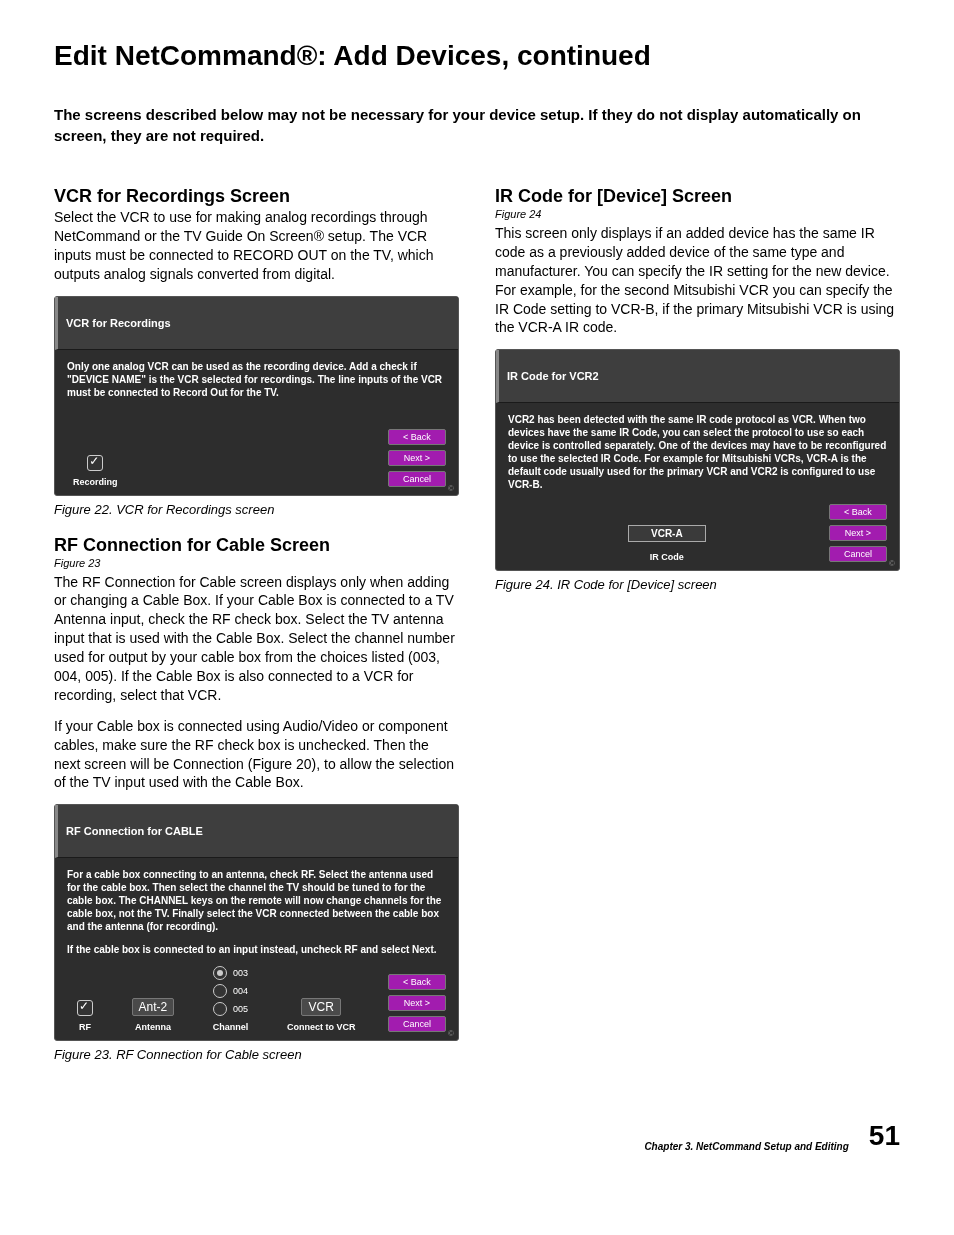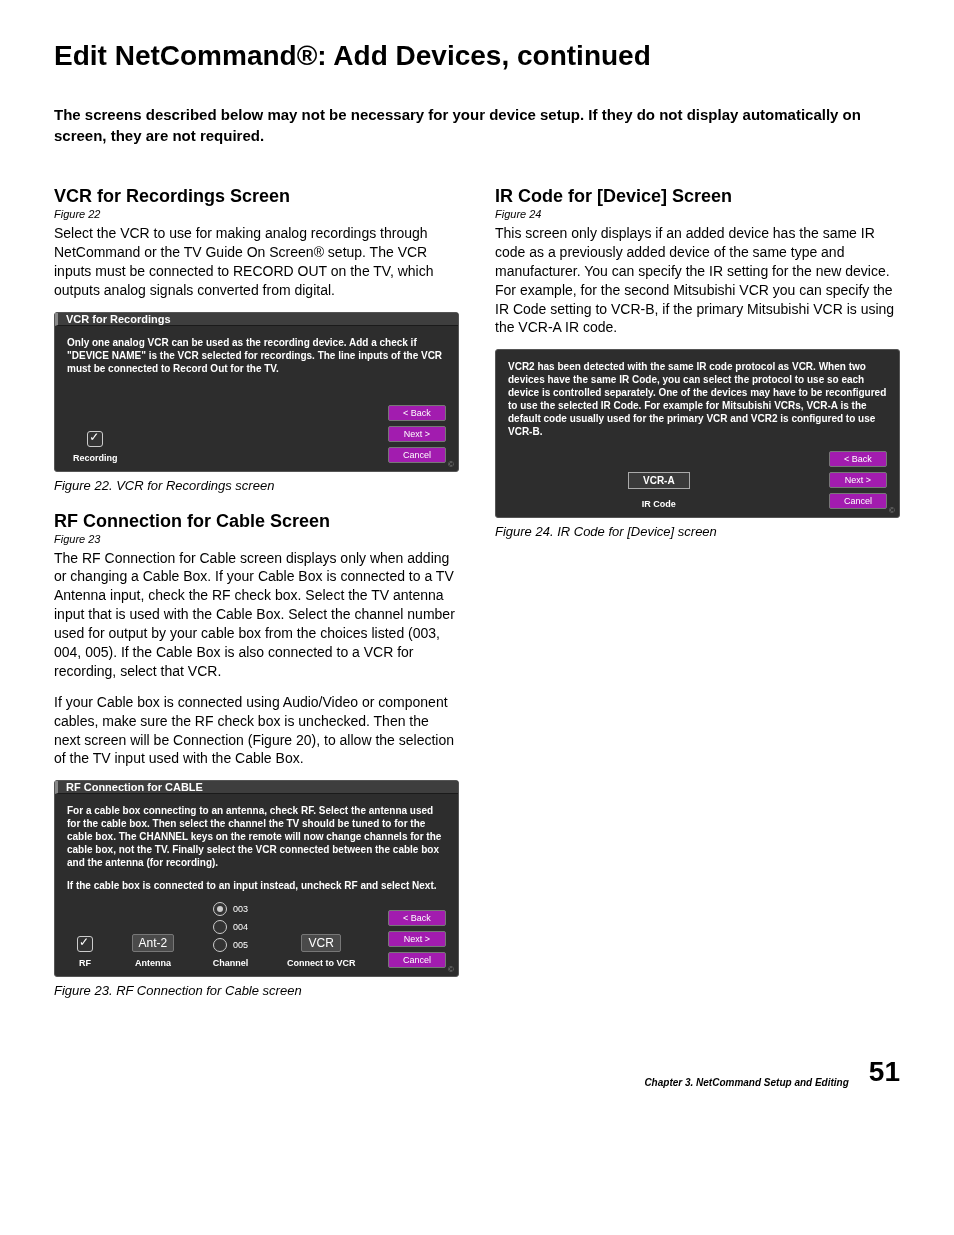--- a/index.html
+++ b/index.html
@@ -59,21 +59,21 @@
     background:#2d2d2d;
     border:1px solid #555;
     border-radius:3px;
     box-sizing:border-box;
     color:#fff;
     font-size:10px;
     position:relative;
   }
   .dlg-title{
     background:#3e3e3e;
-    padding:0 8px;
+    padding:20px 8px;
     font-weight:bold;
     font-size:11px;
     border-bottom:1px solid #1a1a1a;
     border-left:3px solid #888;
   }
   .dlg-body{
     padding:10px 12px 8px 12px;
   }
   .dlg-instr{
     font-weight:bold;
@@ -203,39 +203,38 @@
     align-items:flex-end;
   }
   .ir-select{
     display:flex;
     flex-direction:column;
     align-items:center;
     margin-left:120px;
   }
   .ir-box{
     border:1px solid #aaa;
-    padding:2px 14px;
+    padding:2px 22px;
     font-size:10px;
     font-weight:bold;
     background:#3a3a3a;
     margin-top:24px;
   }
 </style>
 </head>
 <body>
 
 <h1 class="page-title">Edit NetCommand®:  Add Devices, continued</h1>
 
 <p class="note">The screens described below may not be necessary for your device setup.  If they do not display automatically on screen, they are not required.</p>
 
 <div class="columns">
   <div class="col">
 
     <h2 class="section">VCR for Recordings Screen</h2>
-    <h3 class="fig-ref">Figure 22</h3>
     <p class="body">Select the VCR to use for making analog recordings through NetCommand or the TV Guide On Screen® setup.  The VCR inputs must be connected to RECORD OUT on the TV, which outputs analog signals converted from digital.</p>
 
     <div class="dialog">
       <div class="dlg-title">VCR for Recordings</div>
       <div class="dlg-body">
         <div class="dlg-instr">Only one analog VCR can be used as the recording device.  Add a check if "DEVICE NAME" is the VCR selected for recordings.  The line inputs of the VCR must be connected to Record Out for the TV.</div>
         <div class="dlg-controls">
           <div style="flex:1;display:flex;justify-content:flex-start;">
             <div class="vertical-group">
               <span class="chk"></span>
@@ -307,20 +306,21 @@
 
   </div>
 
   <div class="col">
 
     <h2 class="section">IR Code for [Device] Screen</h2>
     <h3 class="fig-ref">Figure 24</h3>
     <p class="body">This screen only displays if an added device has the same IR code as a previously added device of the same type and manufacturer.  You can specify the IR setting for the new device.  For example, for the second Mitsubishi VCR you can specify the IR Code setting to VCR-B, if the primary Mitsubishi VCR is using the VCR-A IR code.</p>
 
     <div class="dialog">
+      <div class="dlg-title">IR Code for VCR2</div>
       <div class="dlg-body">
         <div class="dlg-instr">VCR2 has been detected with the same IR code protocol as VCR.  When two devices have the same IR Code, you can select the protocol to use so each device is controlled separately. One of the devices may have to be reconfigured to use the selected IR Code.  For example for Mitsubishi VCRs, VCR-A is the default code usually used for the primary VCR and VCR2 is configured to use VCR-B.</div>
         <div class="ir-center">
           <div class="ir-select">
             <span class="ir-box">VCR-A</span>
             <div class="ctrl-label" style="margin-top:10px;">IR Code</div>
           </div>
           <div class="btns" style="margin-top:0;">
             <span class="btn">&lt; Back</span>
             <span class="btn">Next &gt;</span>

